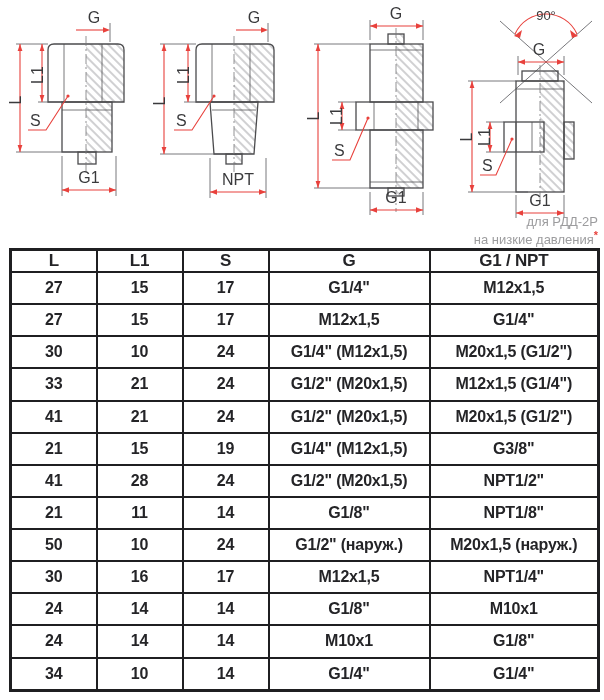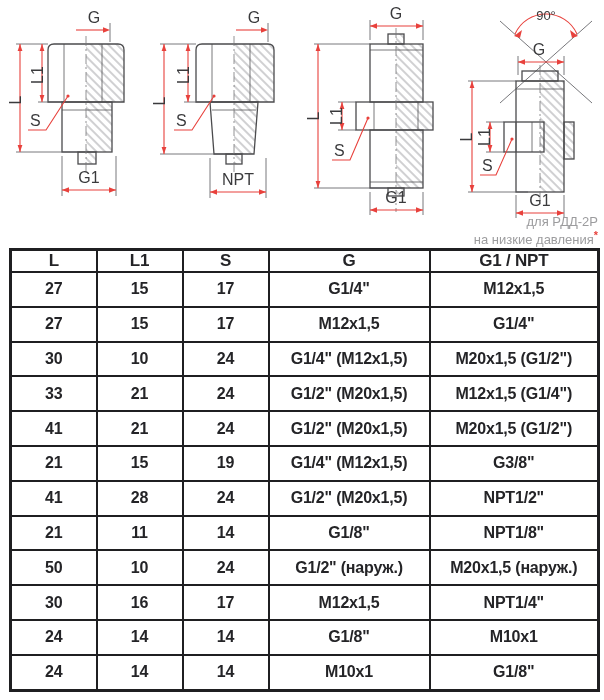--- a/index.html
+++ b/index.html
@@ -379,16 +379,23 @@
           <td>G1/8"</td>
           <td>M10x1</td>
         </tr>
         <tr>
           <td>24</td>
           <td>14</td>
           <td>14</td>
           <td>M10x1</td>
           <td>G1/8"</td>
         </tr>
+        <tr>
+          <td>34</td>
+          <td>10</td>
+          <td>14</td>
+          <td>G1/4"</td>
+          <td>G1/4"</td>
+        </tr>
       </tbody>
     </table>
 
 </div>
 
 </body></html>

